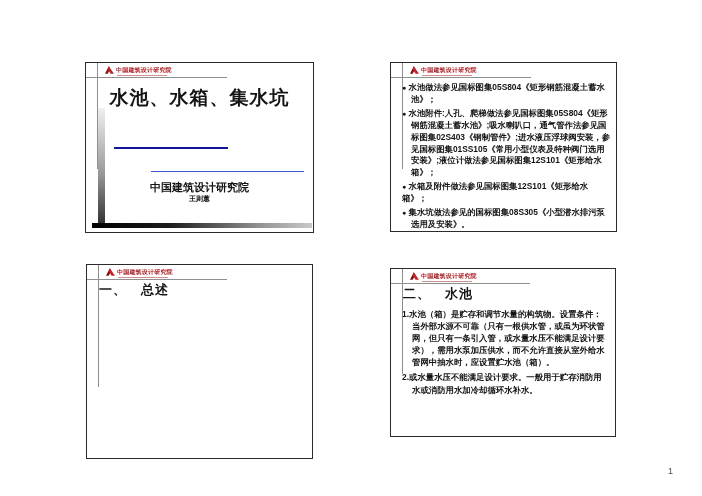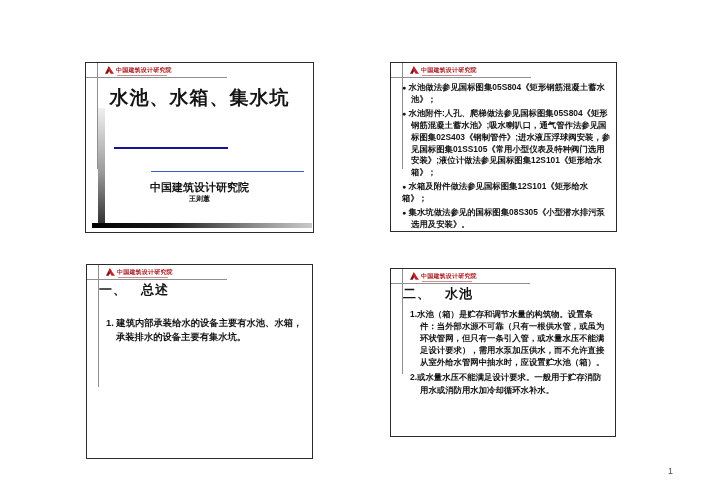--- a/index.html
+++ b/index.html
@@ -40,21 +40,21 @@
   .bullets { position:absolute; left:11px; right:5px; top:19px; list-style:none; margin:0; padding:0;
              font-size:8.4px; line-height:11.9px; font-weight:600; }
   .bullets li { margin:0 0 2px 0; padding-left:9px; text-indent:-9px; }
   .bullets li.flush { padding-left:0; text-indent:0; }
   .bullets .mk { font-size:7px; }
 
   .heading  { position:absolute; left:12px; top:16px; font-size:13px; font-weight:bold; letter-spacing:1px; }
   .items    { position:absolute; left:11px; right:6px; }
   #slide3 .items { top:52px; font-size:9.3px; line-height:13.5px; font-weight:600; }
   #slide4 .items { top:39px; font-size:8.4px; line-height:12.1px; font-weight:600; }
-  .items p  { margin:0 0 3px 0; padding-left:18px; text-indent:-10px; }
+  .items p  { margin:0 0 3px 0; padding-left:10px; text-indent:-10px; }
 
   .page-num { position:absolute; left:668px; top:466px; font-size:9px; color:#4d4d4d; }
 </style>
 </head>
 <body>
 
 <div class="slide" id="slide1">
   <div class="vline"></div>
   <div class="hline"></div>
   <div class="logo">
@@ -108,21 +108,20 @@
           <polygon points="0,10 5,0 7.2,3.2 3.6,10" fill="#771316"></polygon>
           <polygon points="5,0 12,10 7.4,10 3.9,4.1" fill="#c32228"></polygon>
         </svg>
     </span>
     <span class="logo-name">中国建筑设计研究院</span>
   </div>
   <div class="logo-sub"></div>
 
   <div class="heading">一、　总述</div>
   <div class="items">
-    <p><span>1.</span> <span>建筑内部承装给水的设备主要有水池、水箱，承装排水的设备主要有集水坑。</span></p>
   </div>
 </div>
 
 <div class="slide" id="slide4">
   <div class="vline"></div>
   <div class="hline"></div>
   <div class="logo">
     <span>
       <svg viewBox="0 0 12 10">
           <polygon points="0,10 5,0 7.2,3.2 3.6,10" fill="#771316"></polygon>

